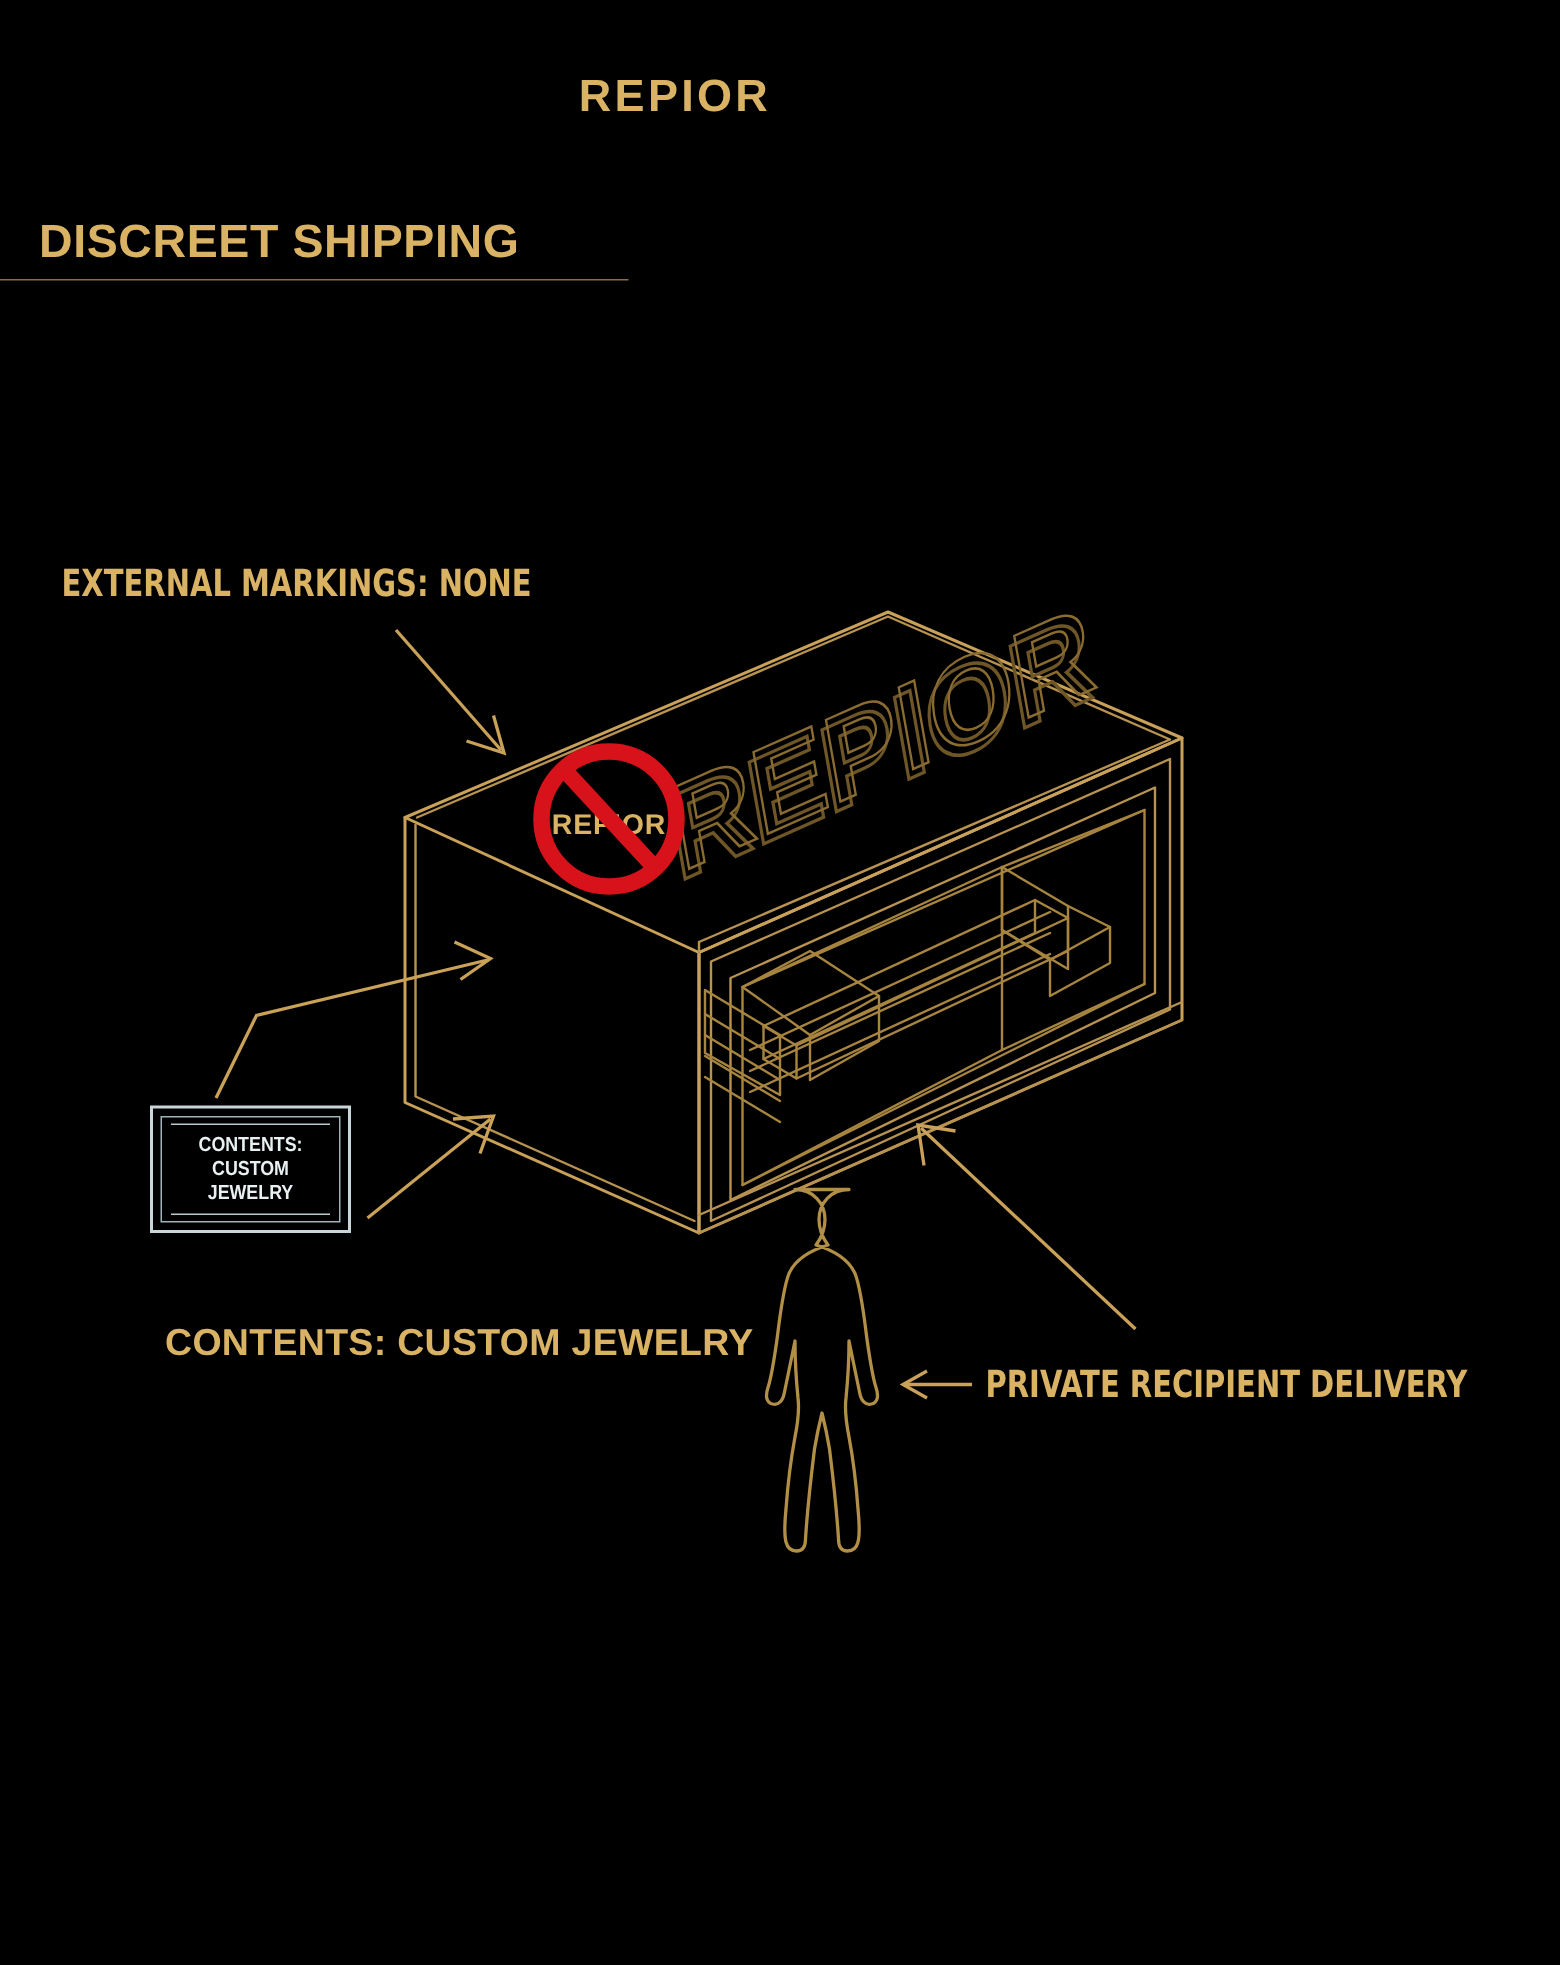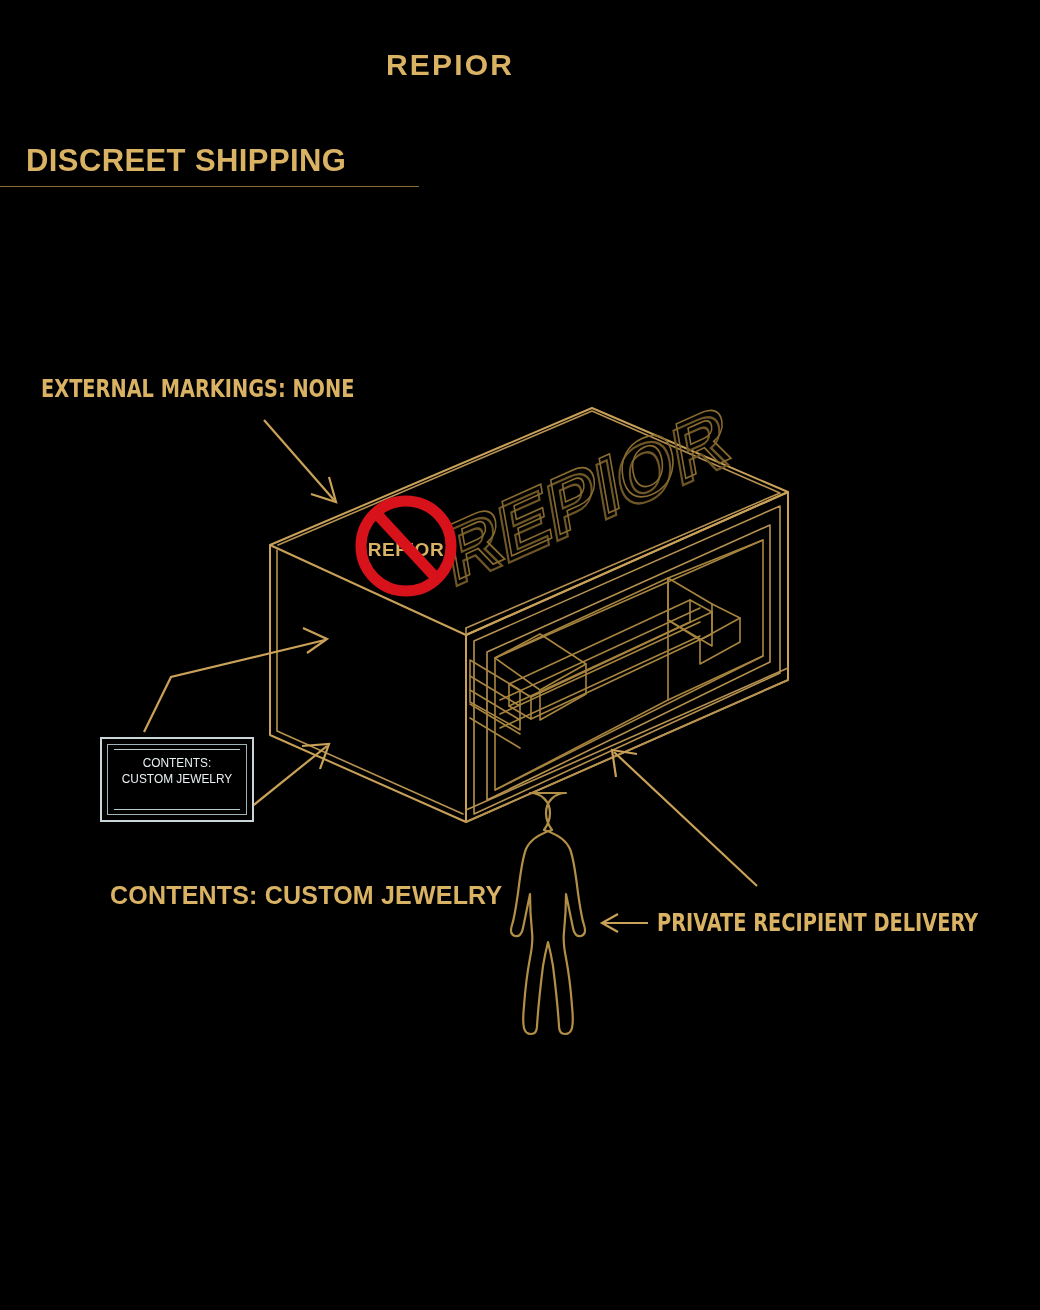--- a/index.html
+++ b/index.html
@@ -91,25 +91,26 @@
     top: 908px;
     left: 657px;
     font-size: 25px;
   }
 
   
   .label-card {
     position: absolute;
     top: 737px;
     left: 100px;
-    width: 154px;
+    width: 134px;
     height: 85px;
     border: 2px solid #c9d6d9;
     box-sizing: border-box;
     background: #000;
+    font-weight: bold;
   }
   .label-card-inner {
     position: absolute;
     top: 5px; left: 5px; right: 5px; bottom: 5px;
     border: 1px solid #9fb3b8;
     box-sizing: border-box;
   }
   .label-rule {
     position: absolute;
     left: 12px;

